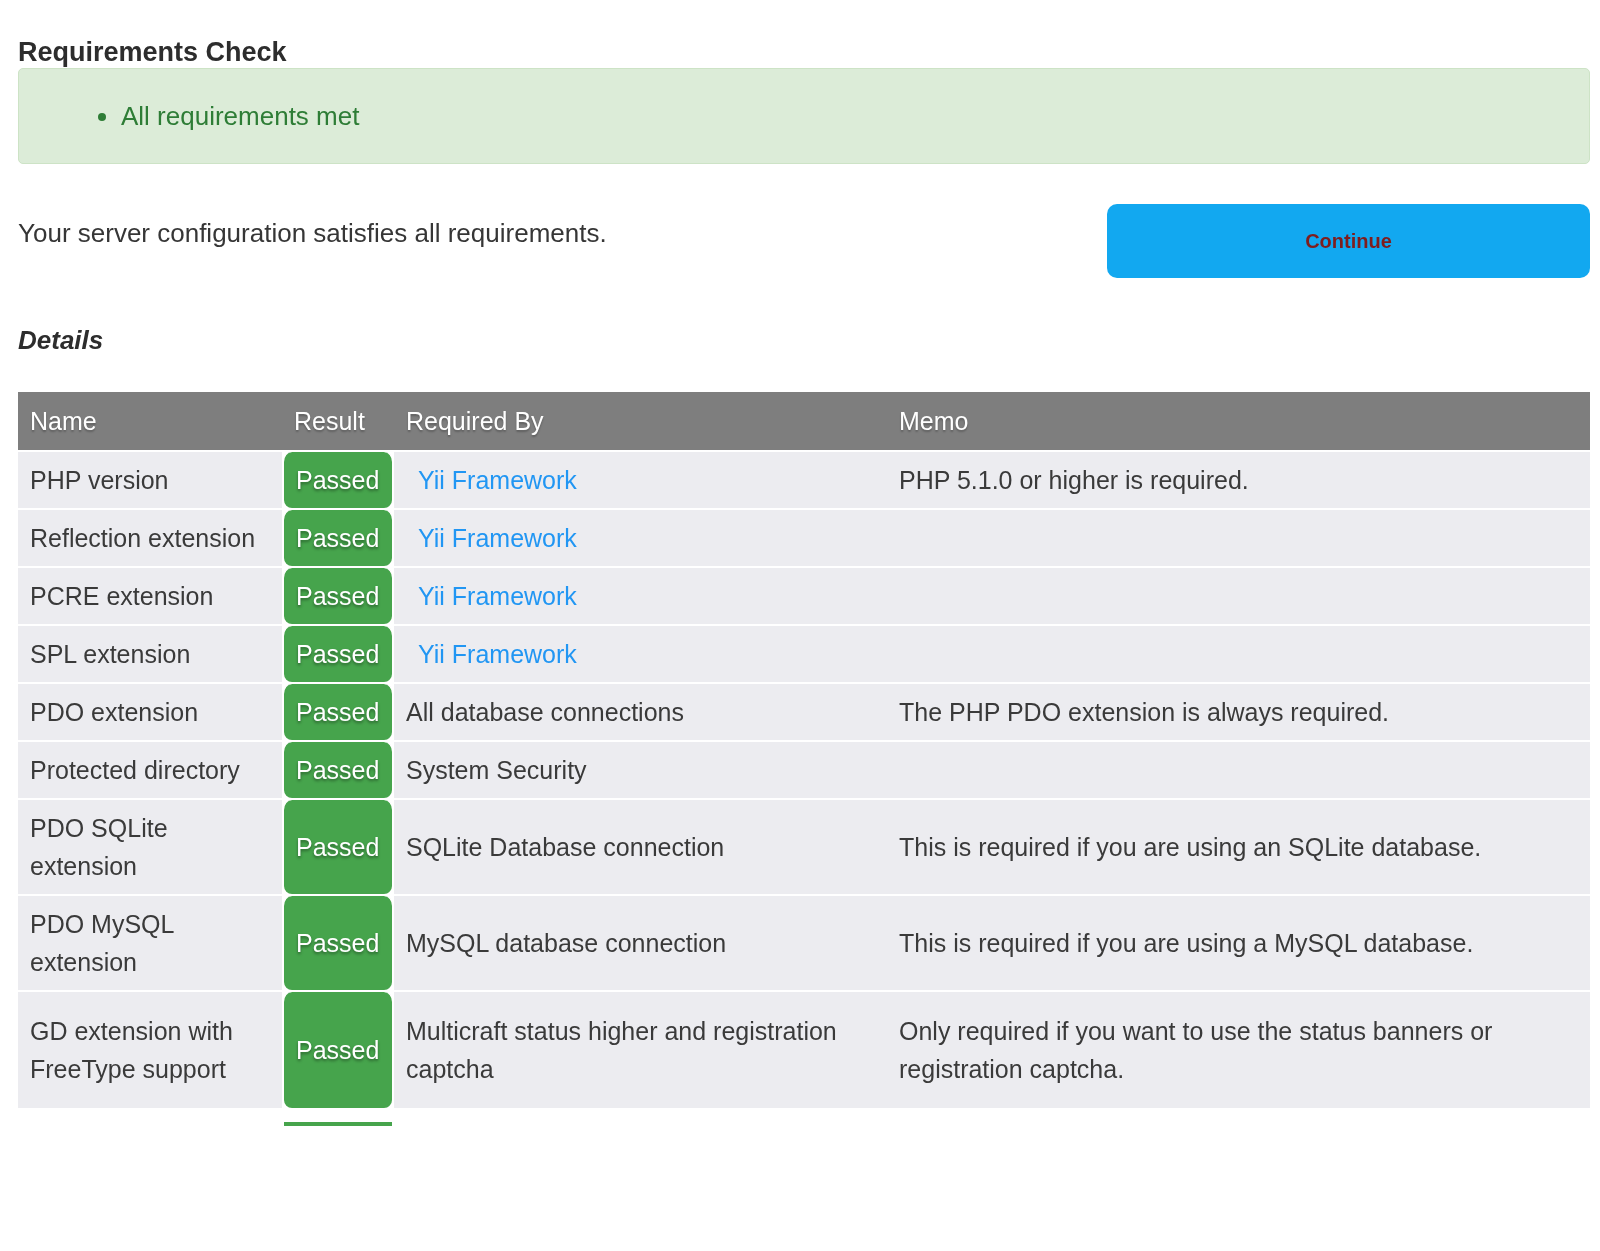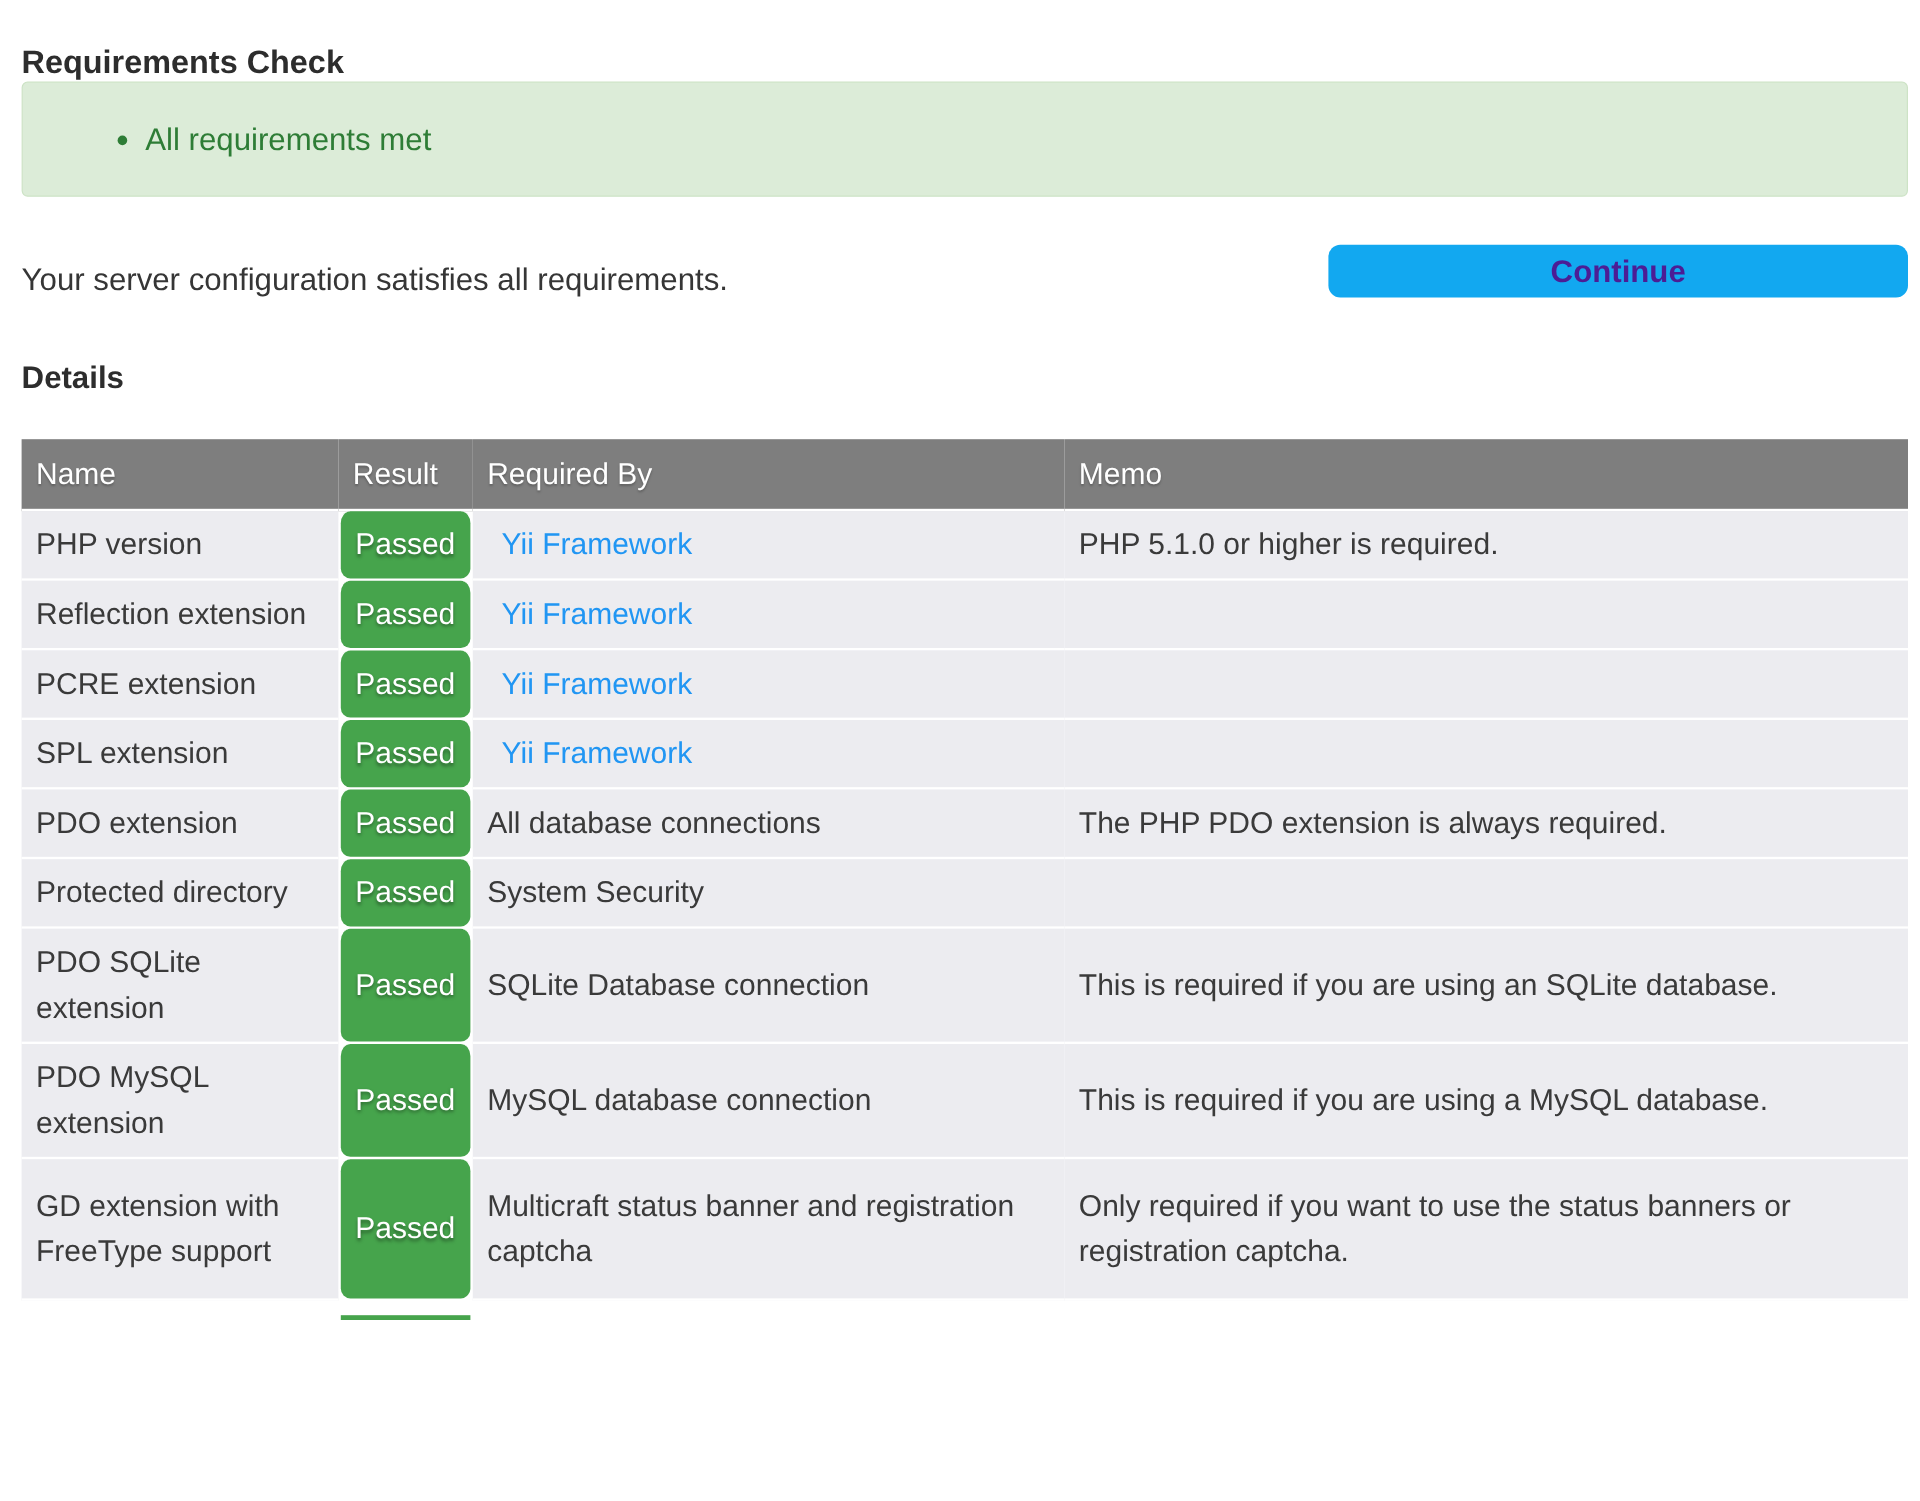--- a/index.html
+++ b/index.html
@@ -42,38 +42,39 @@
   }
   .summary-text {
     flex: 1;
     margin: 10px 0 0 0;
     font-size: 26px;
     line-height: 38px;
     color: #363636;
   }
   .continue-button {
     width: 483px;
-    height: 44px;
+    height: 74px;
     flex: 0 0 auto;
     border: none;
     border-radius: 10px;
     background: var(--button-blue);
-    color: #4c1d95;
+    color: #7f1d1d;
     font-family: inherit;
-    font-size: 26px;
+    font-size: 20px;
     font-weight: bold;
     cursor: pointer;
   }
 
   .details-heading {
     margin: 46px 0 0 0;
     font-size: 26px;
     line-height: 32px;
     font-weight: bold;
     color: #2d2d2d;
+    font-style: italic;
   }
 
   table.req-table {
     margin-top: 36px;
     width: 100%;
     border-collapse: separate;
     border-spacing: 0;
     table-layout: fixed;
     font-size: 25px;
   }
@@ -197,21 +198,21 @@
         </tr>
         <tr>
           <td class="cell-name">PDO MySQL extension</td>
           <td class="cell-result">Passed</td>
           <td class="cell-reqby">MySQL database connection</td>
           <td class="cell-memo">This is required if you are using a MySQL database.</td>
         </tr>
         <tr>
           <td class="cell-name">GD extension with FreeType support</td>
           <td class="cell-result">Passed</td>
-          <td class="cell-reqby">Multicraft status banner and registration captcha</td>
+          <td class="cell-reqby">Multicraft status higher and registration captcha</td>
           <td class="cell-memo">Only required if you want to use the status banners or registration captcha.</td>
         </tr>
       </tbody>
   </table>
 
   <div class="next-row-sliver">
     <div class="sliver-green"></div>
   </div>
 
 </div>

